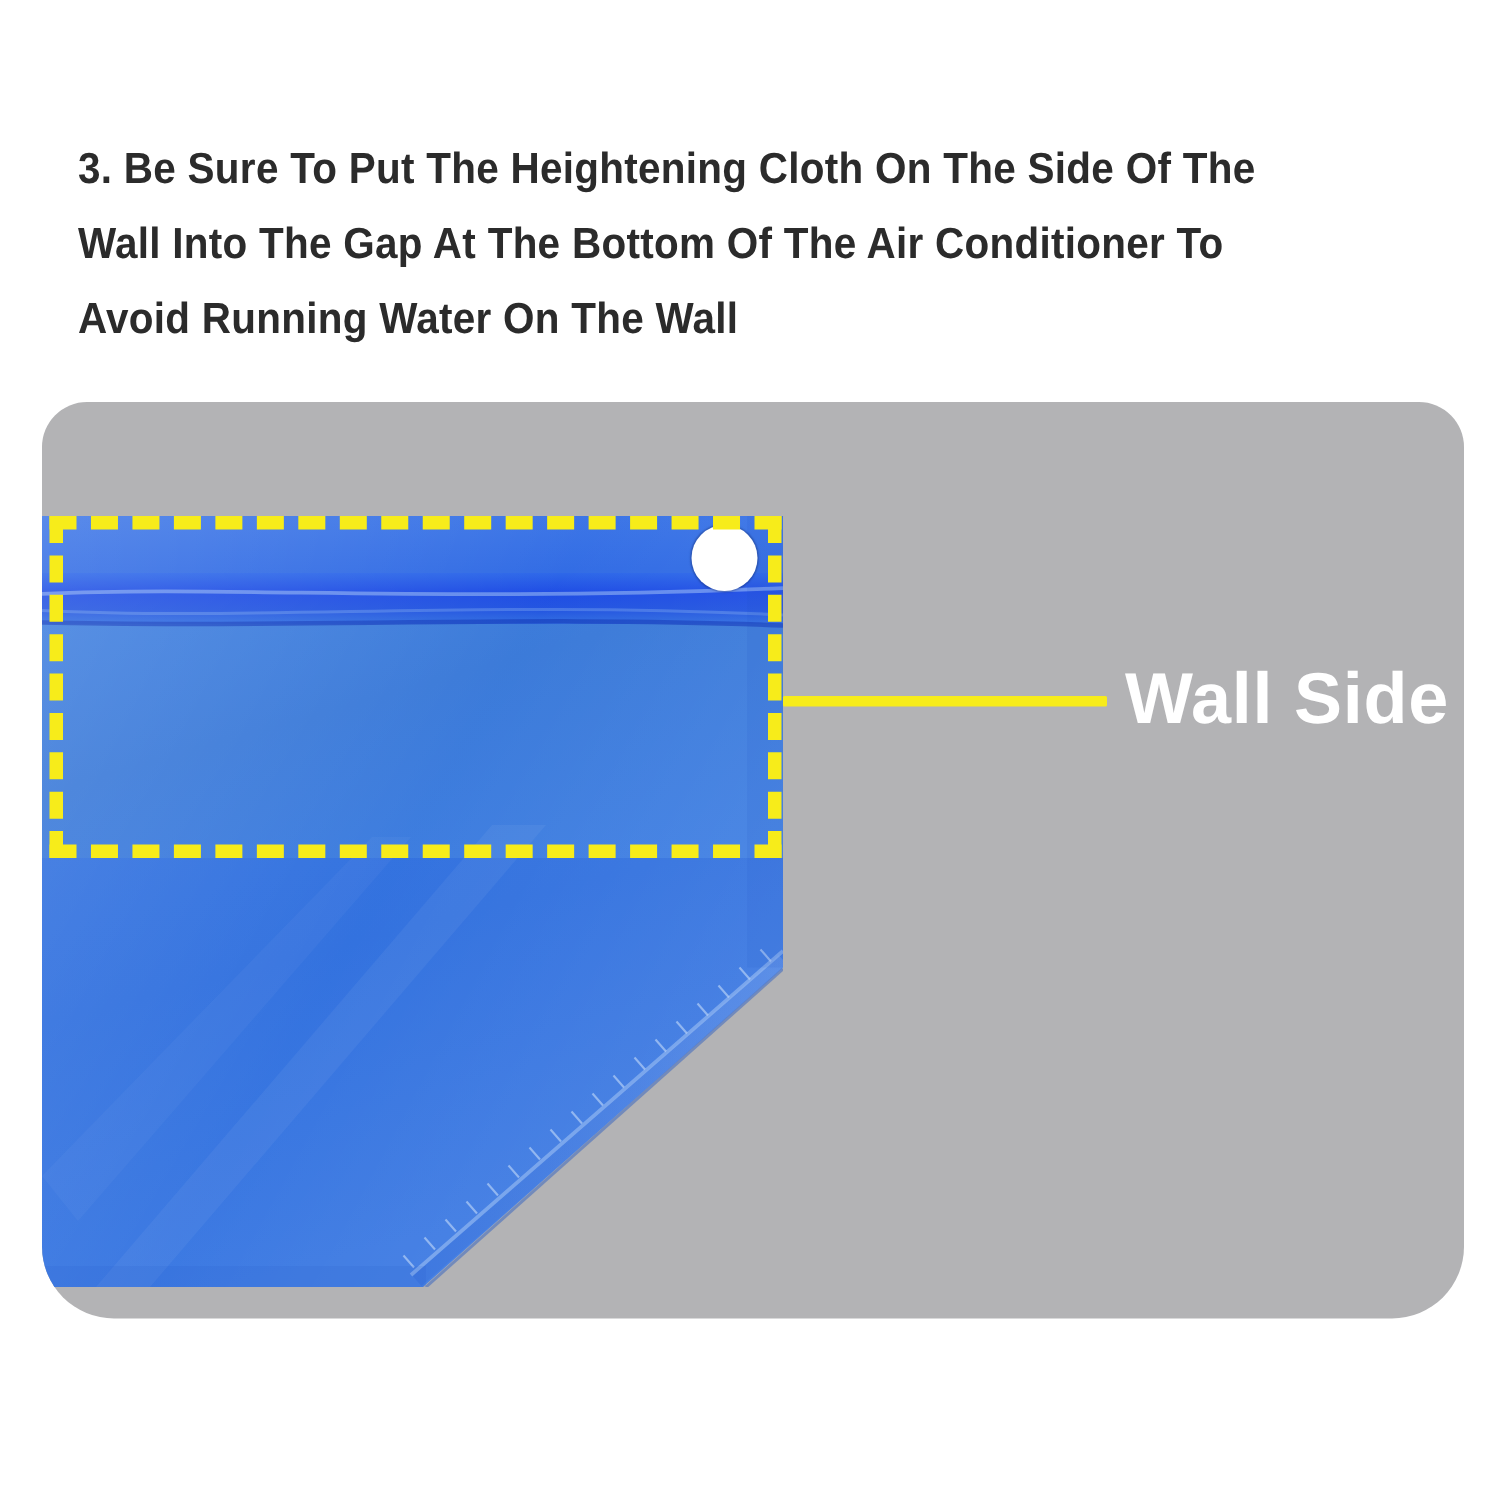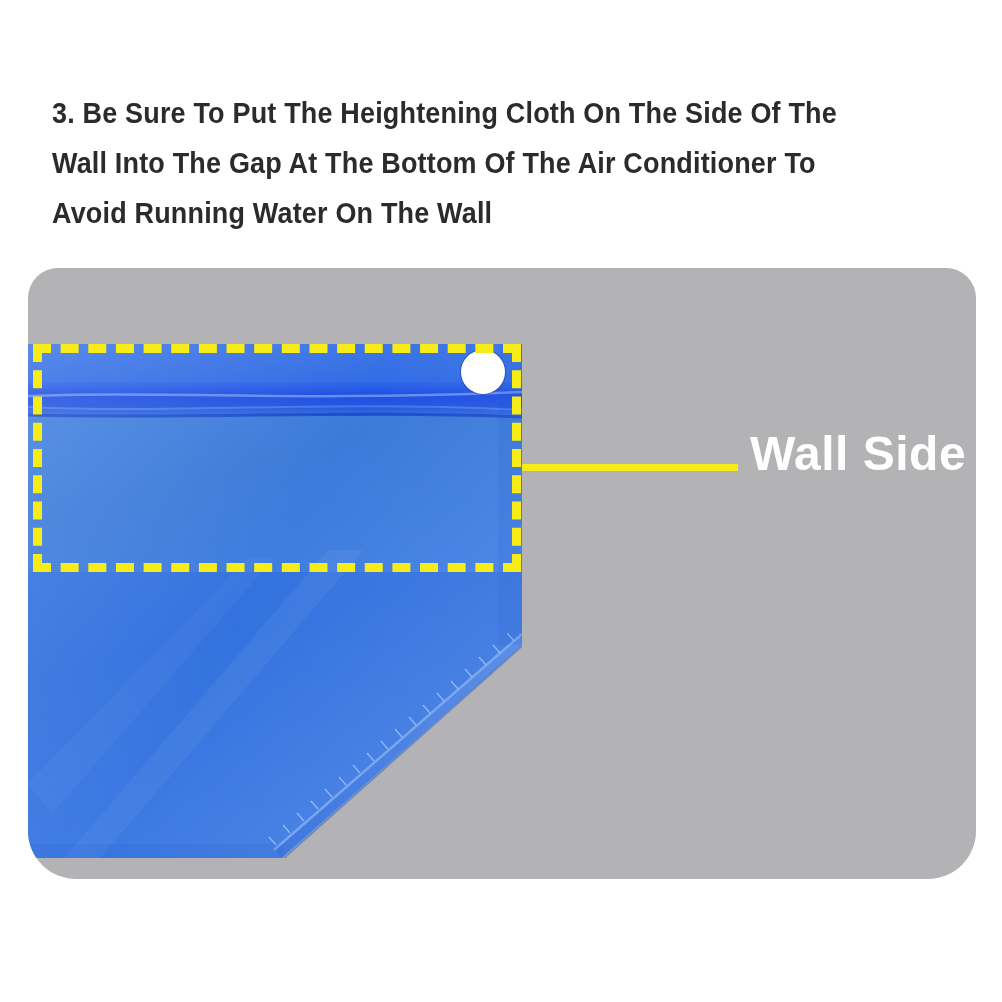--- a/index.html
+++ b/index.html
@@ -86,21 +86,21 @@
     width: 216px;
     height: 7px;
     background: #f7ec1a;
     border-radius: 1px;
   }
 
   
   #callout-label {
     position: absolute;
     left: 722px;    
-    top: 157px;     
+    top: 170px;     
     color: #ffffff;
     font-family: "Liberation Sans", sans-serif;
     font-weight: bold;
     font-size: 48px;
     line-height: 58px;
     letter-spacing: 0.5px;
     white-space: nowrap;
   }
 </style>
 </head>

